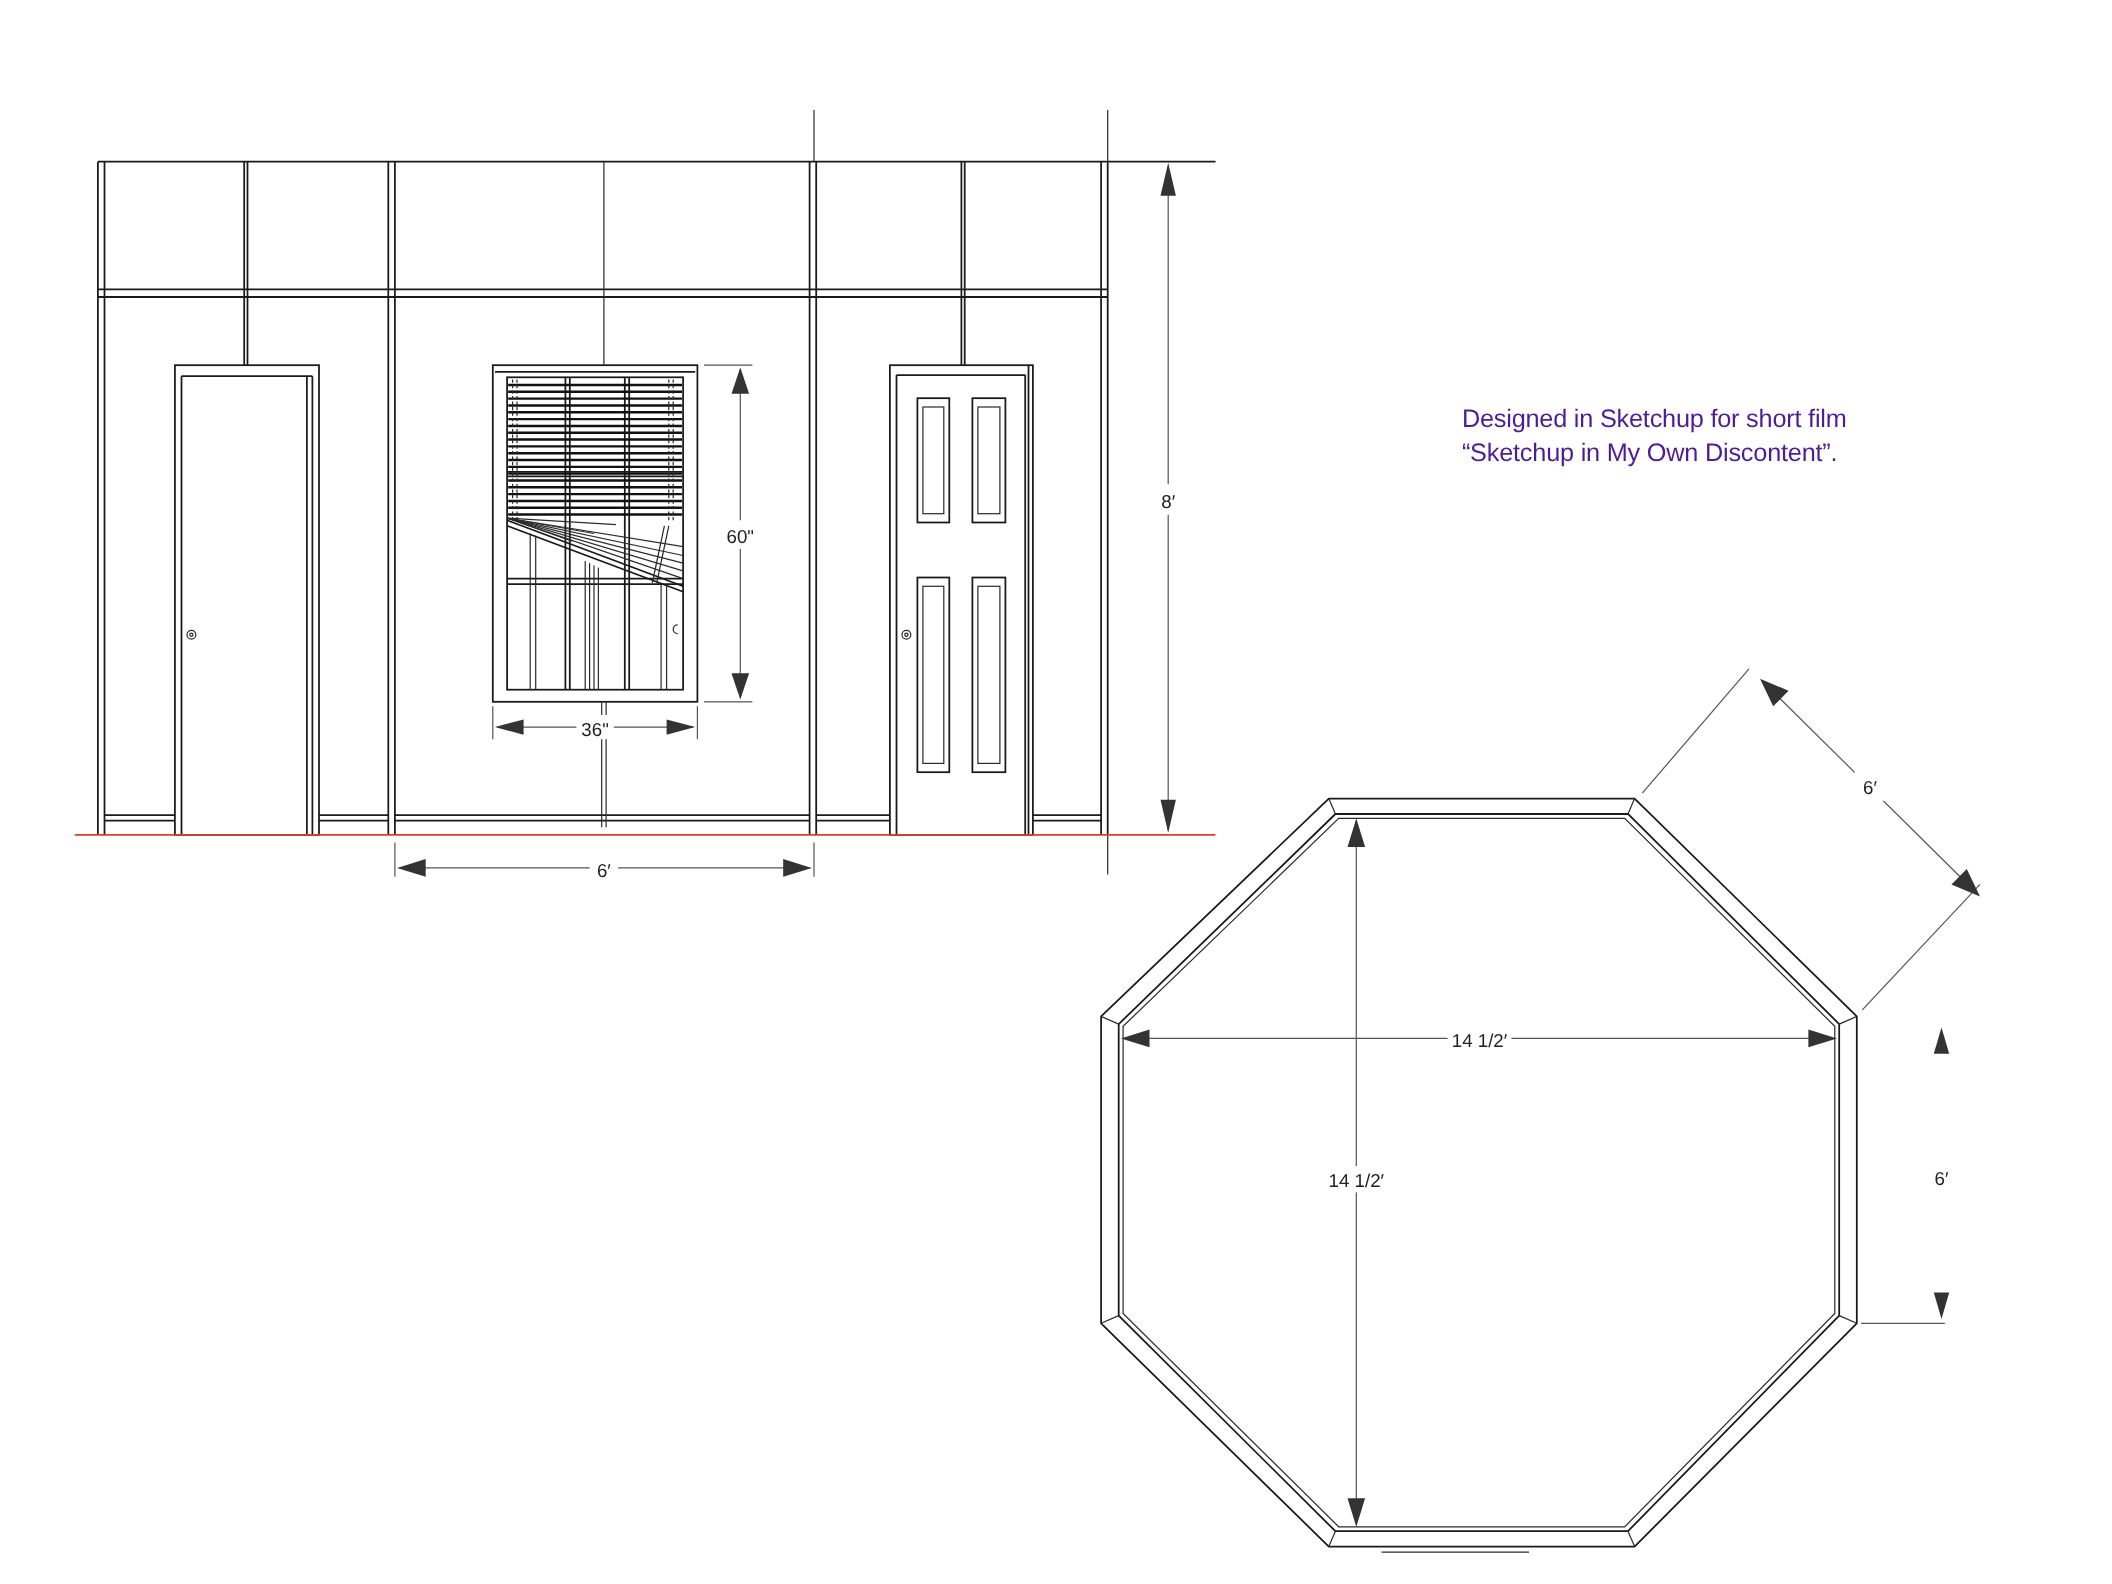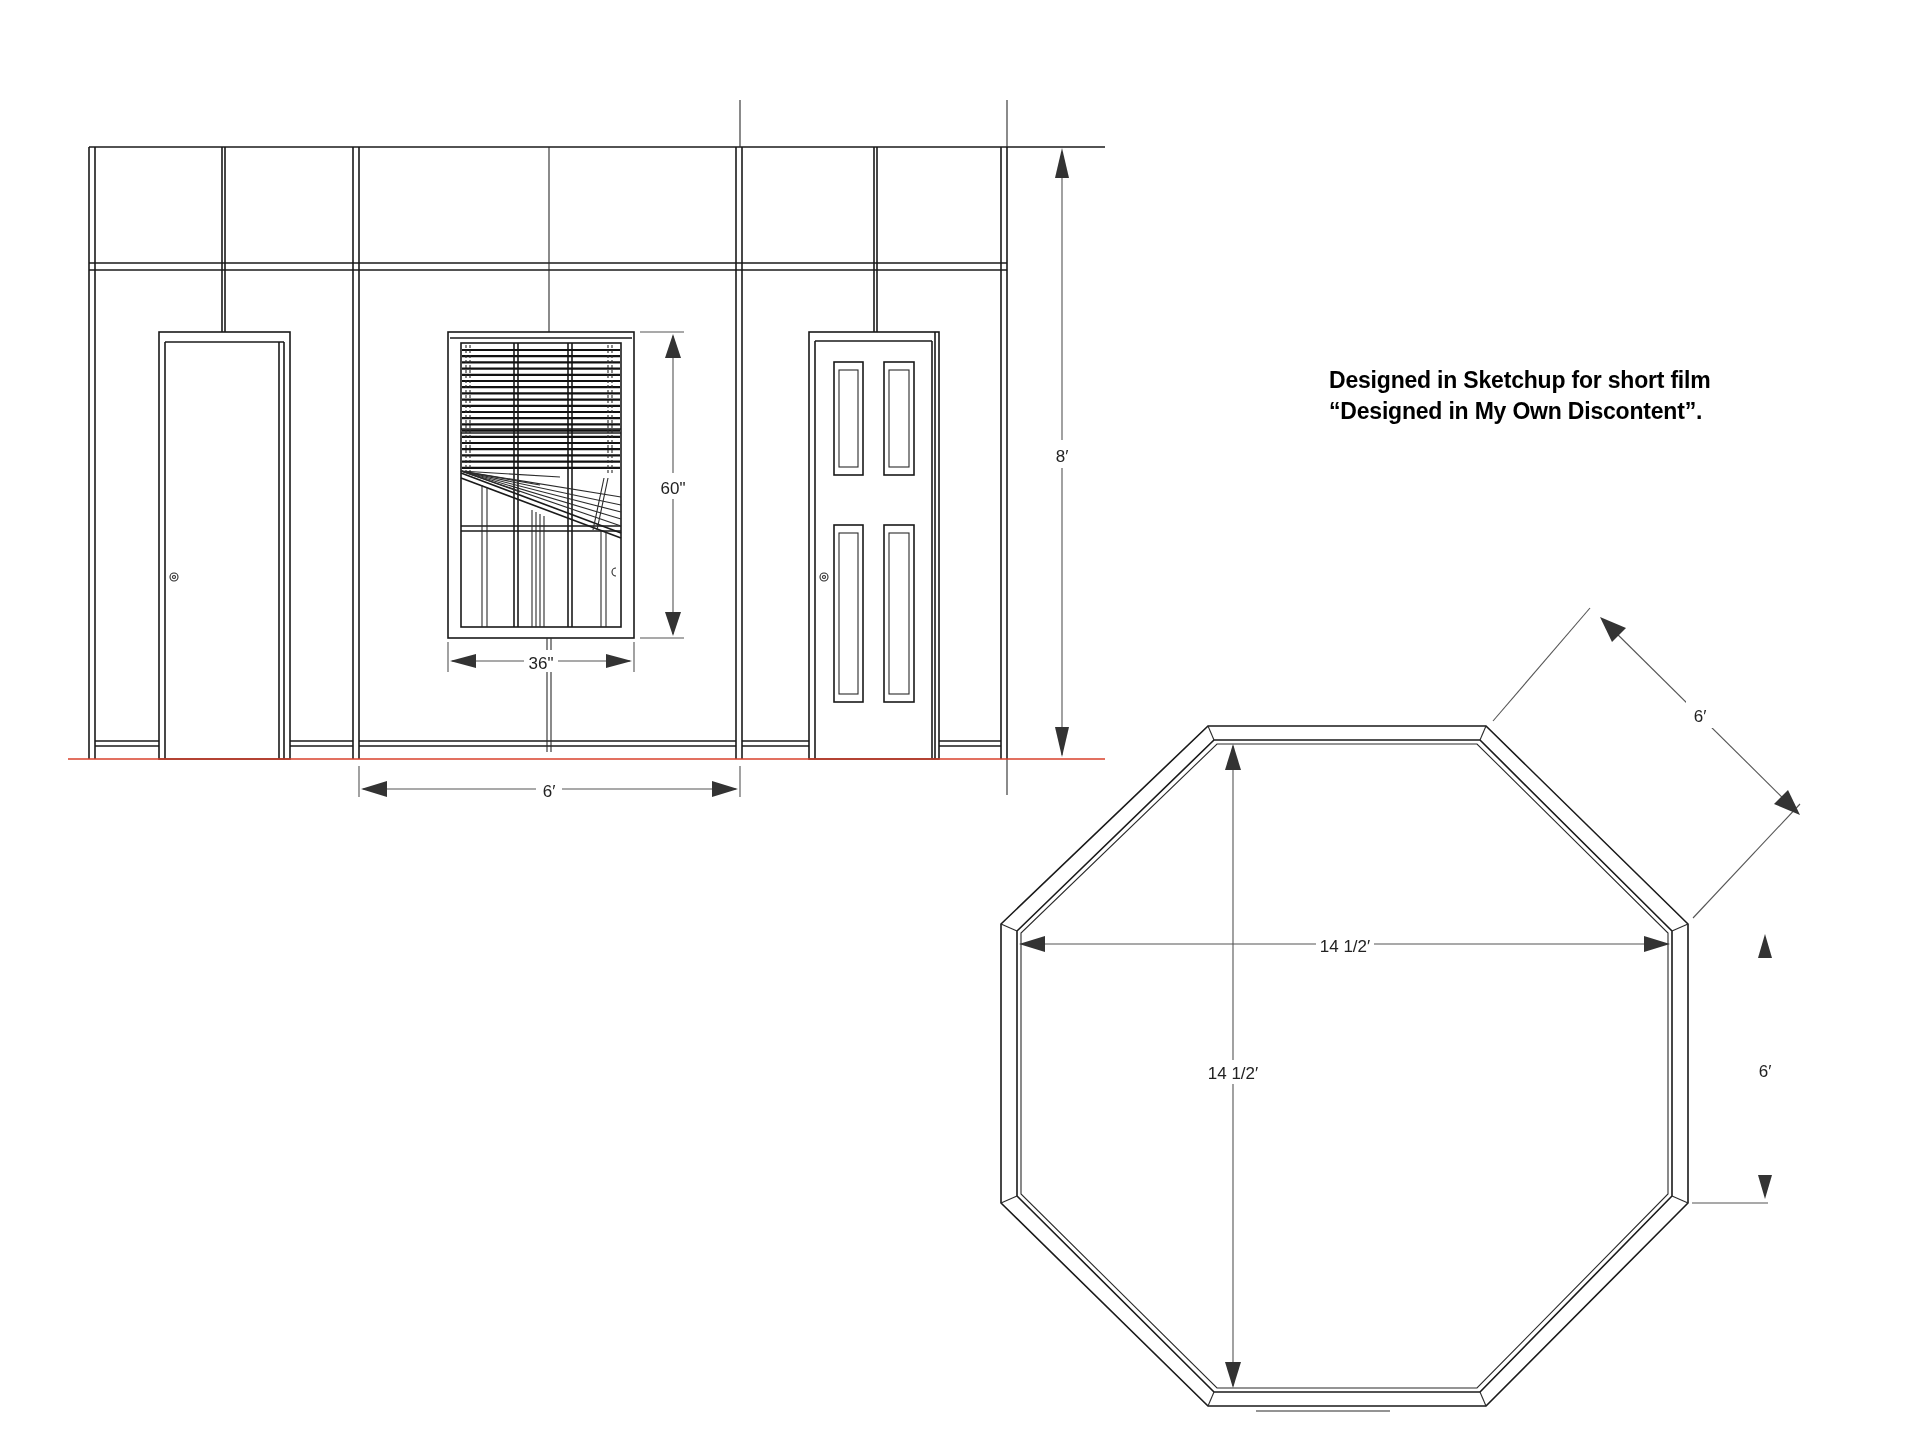--- a/index.html
+++ b/index.html
@@ -7,22 +7,22 @@
   #drawing { position: absolute; left: 0; top: 0; width: 1920px; height: 1440px; }
   .ln { stroke: #1a1a1a; stroke-width: 1.6; fill: none; }
   .thin { stroke: #2b2b2b; stroke-width: 1.1; fill: none; }
   .dim { stroke: #555555; stroke-width: 1.1; fill: none; }
   .arrow { fill: #333333; stroke: none; }
   .ground { stroke: #d9402b; stroke-width: 1.6; }
   .slat { stroke: #111111; stroke-width: 2.2; }
   .dimtxt { font-family: "Liberation Sans", sans-serif; font-size: 17px; fill: #222222; }
   .note {
     position: absolute; left: 1329px; top: 365px;
-    font-family: "Liberation Sans", sans-serif; font-weight: bold;
-    font-size: 23px; line-height: 31px; color: #000000; letter-spacing: -0.2px;
+    font-family: "Liberation Sans", sans-serif; font-weight: normal;
+    font-size: 23px; line-height: 31px; color: #4c1d95; letter-spacing: -0.2px;
   }
 </style>
 </head>
 <body>
 
 <svg id="drawing" viewBox="0 0 1920 1440" xmlns="http://www.w3.org/2000/svg">
 
   <g>
 
     <line class="ln" x1="89" y1="147" x2="1105" y2="147"></line>
@@ -251,14 +251,14 @@
       <line class="dim" x1="1692" y1="1203" x2="1768" y2="1203"></line>
       <polygon class="arrow" points="1765,934 1758,958 1772,958"></polygon>
       <polygon class="arrow" points="1765,1199 1758,1175 1772,1175"></polygon>
       <text class="dimtxt" x="1765" y="1077" text-anchor="middle">6′</text>
     </g>
   </g>
 </svg>
 
 <div class="note">
   <div>Designed in Sketchup for short film</div>
-  <div>“Designed in My Own Discontent”.</div>
+  <div>“Sketchup in My Own Discontent”.</div>
 </div>
 
 </body></html>

